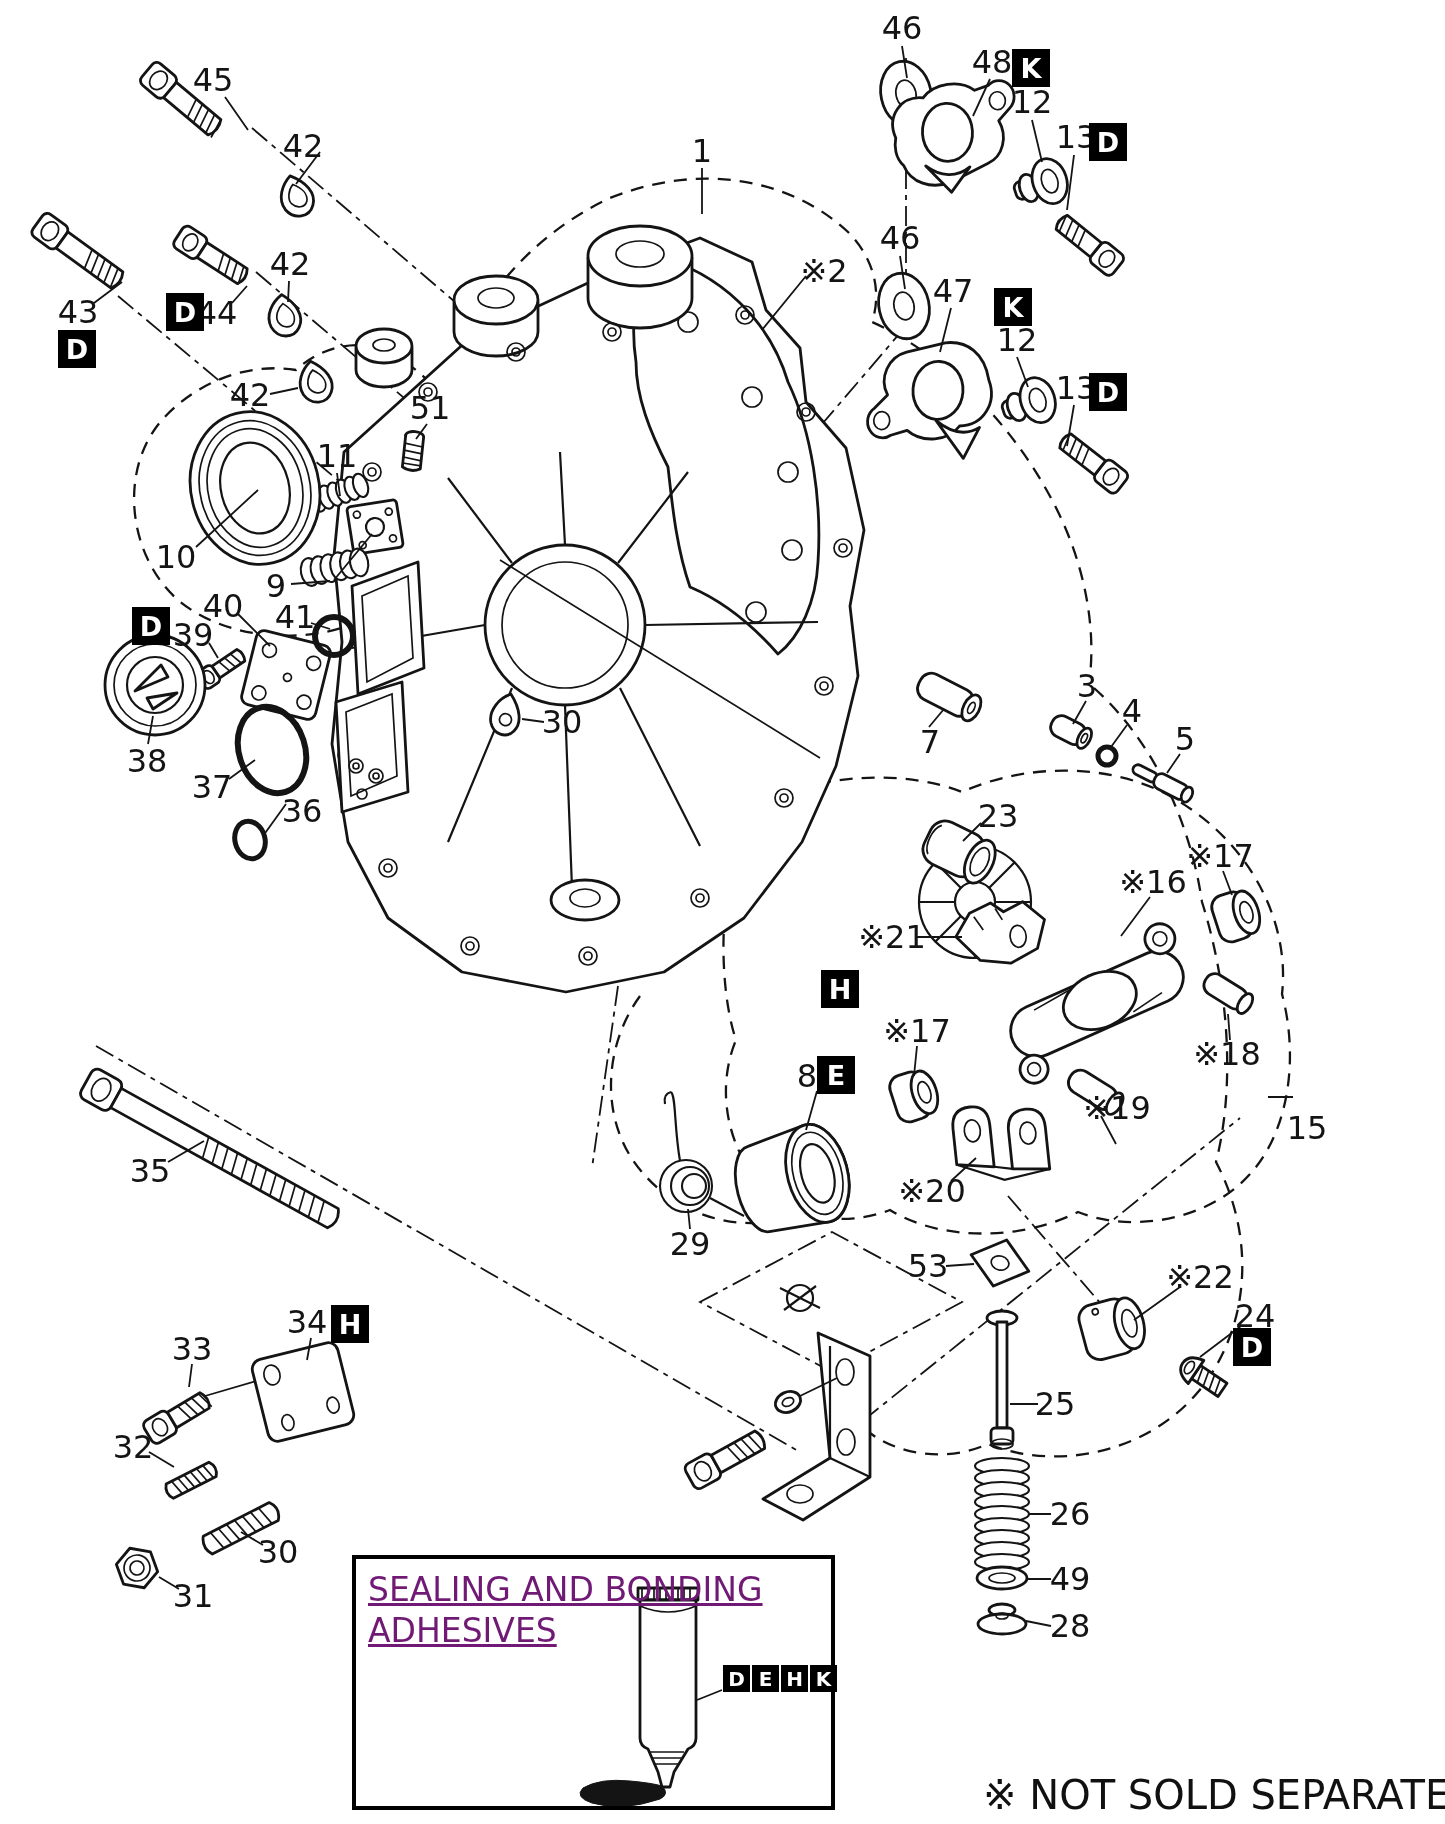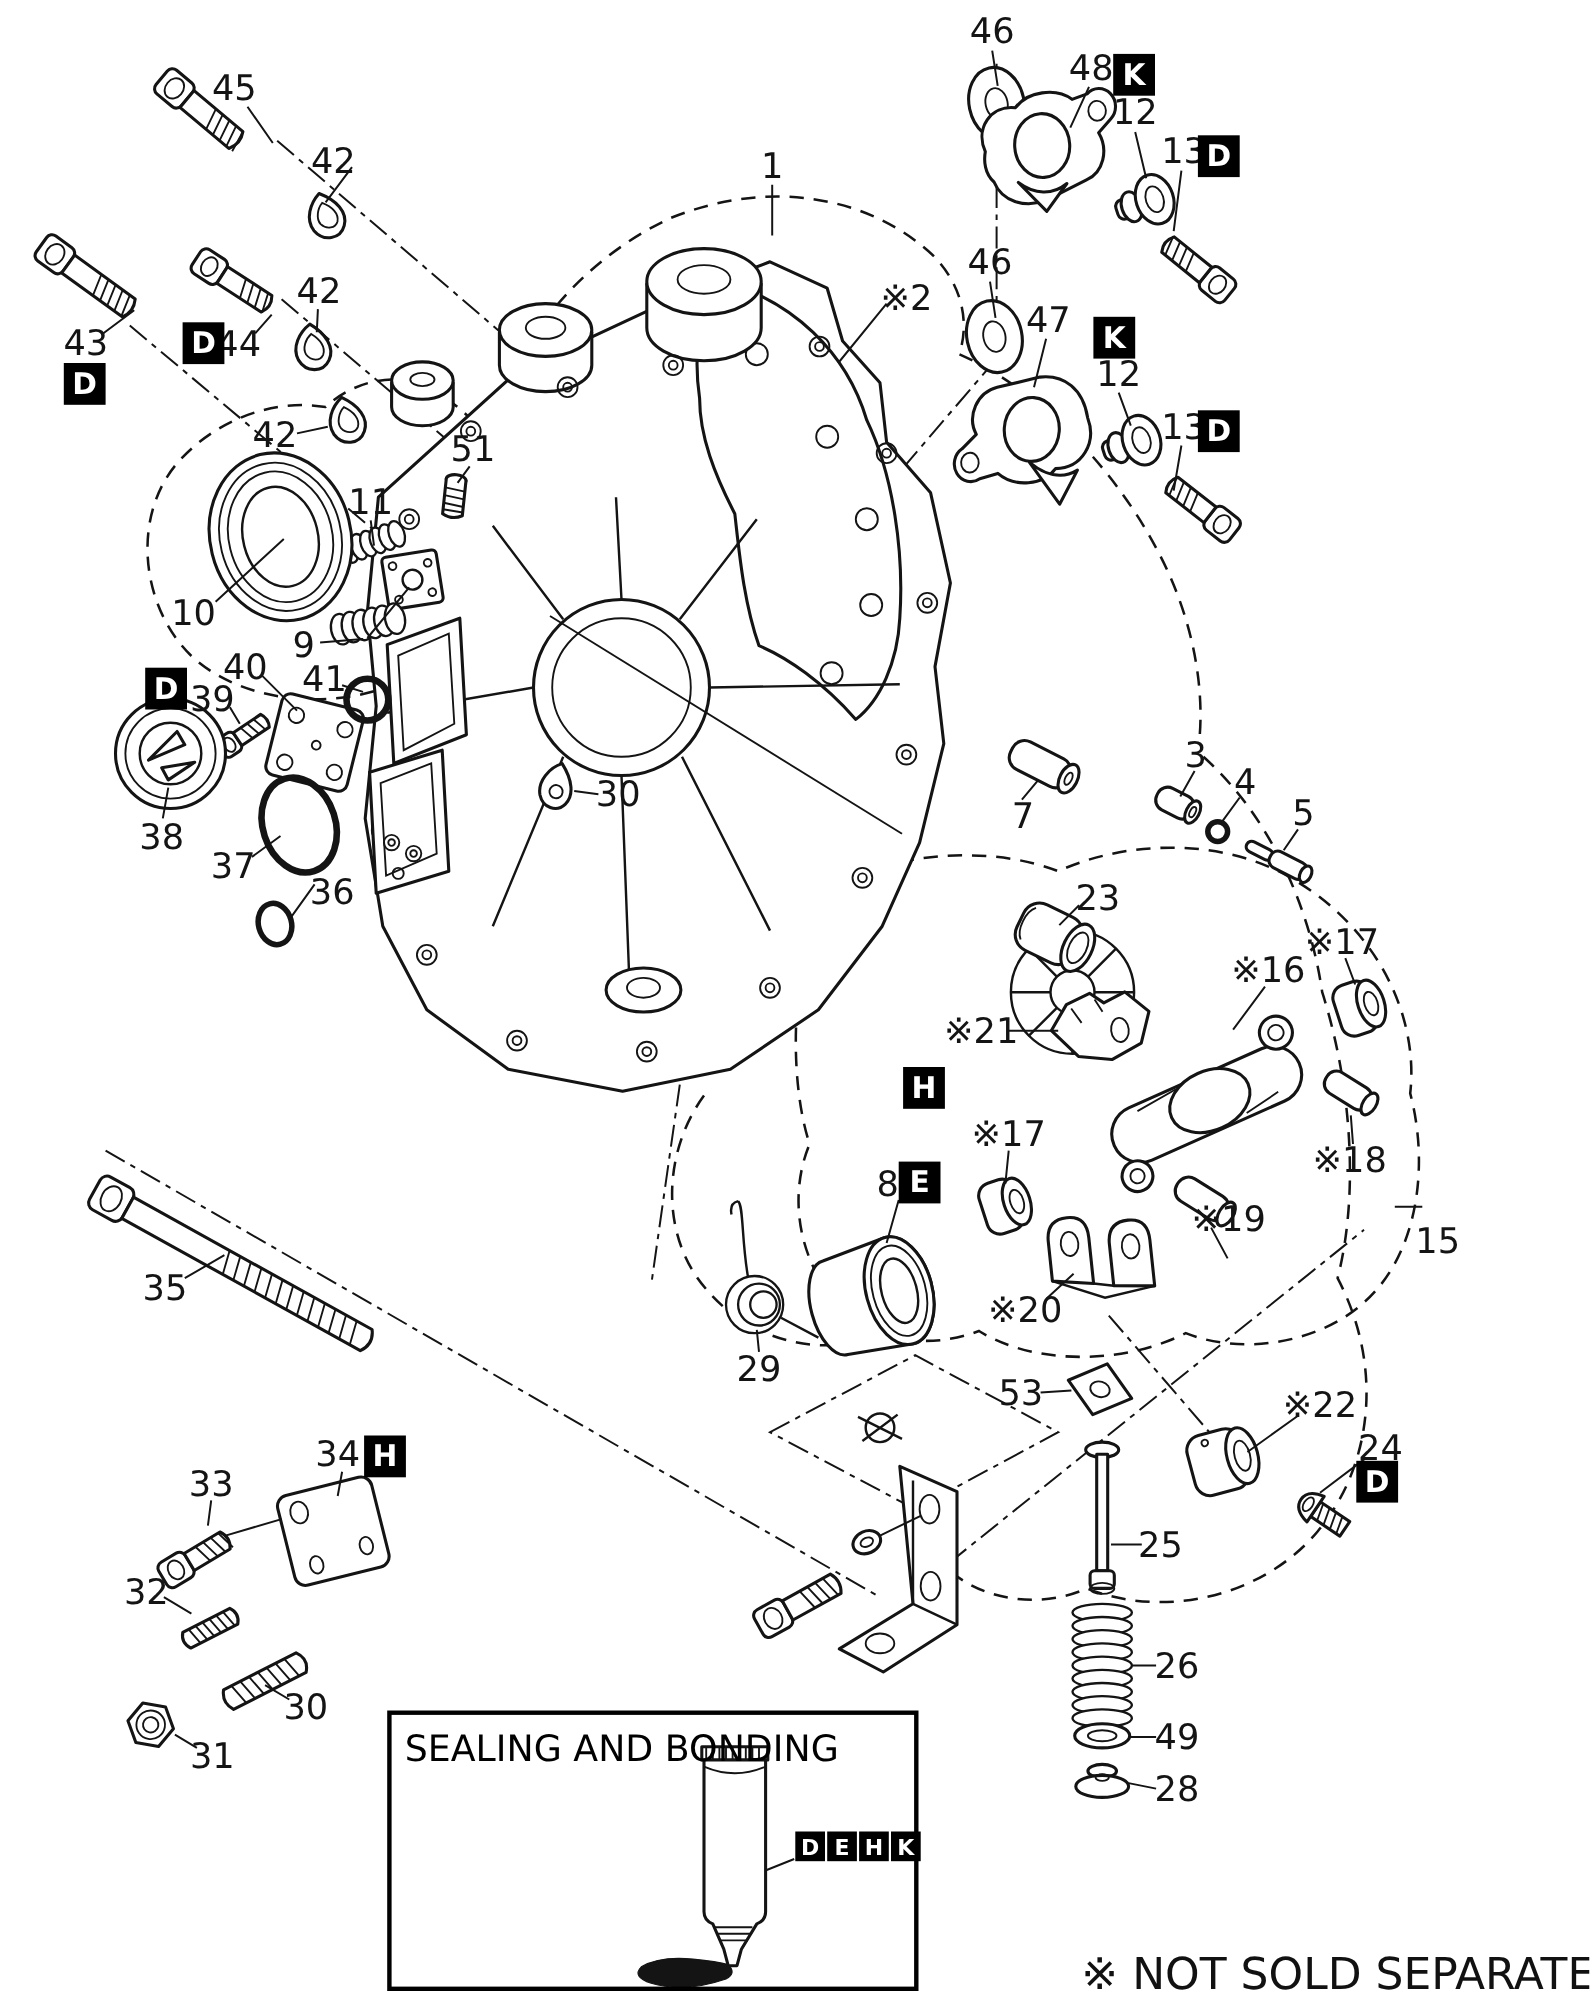--- a/index.html
+++ b/index.html
@@ -9,21 +9,21 @@
   .art{position:absolute;left:0;top:0;width:1445px;height:1824px;}
   .co{position:absolute;transform:translate(-50%,-50%);font-size:32px;color:#141414;
       white-space:nowrap;line-height:1;z-index:3;}
   .badge{position:absolute;transform:translate(-50%,-50%);width:38px;height:38px;background:#000;
          color:#fff;display:flex;align-items:center;justify-content:center;
          font-weight:bold;font-size:27px;z-index:3;}
   .badge-sm{width:27px;height:27px;background:#000;color:#fff;display:flex;align-items:center;
             justify-content:center;font-weight:bold;font-size:20px;}
   .legend-box{position:absolute;left:352px;top:1555px;width:475px;height:247px;
               border:4px solid #000;z-index:2;}
-  .legend-text{position:absolute;left:12px;top:10px;font-size:33px;color:#000000;line-height:1.25;}
+  .legend-text{position:absolute;left:12px;top:10px;font-size:33px;color:#701a75;line-height:1.25;text-decoration:underline;}
   .legend-badges{position:absolute;left:723px;top:1665px;display:flex;gap:2px;z-index:3;}
   .note{position:absolute;left:983px;top:1772px;font-size:40px;color:#111;white-space:nowrap;z-index:3;}
   
   .ln{fill:#fff;stroke:#141414;stroke-width:2.8;stroke-linejoin:round;stroke-linecap:round;}
   .lnf{fill:none;stroke:#141414;stroke-width:2.8;stroke-linejoin:round;stroke-linecap:round;}
   .thin{fill:none;stroke:#141414;stroke-width:1.7;}
   .th2{fill:none;stroke:#141414;stroke-width:2.2;}
   .sp{fill:#fff;stroke:#141414;stroke-width:2.1;}
   .blob{fill:none;stroke:#141414;stroke-width:2.3;stroke-dasharray:13 9;}
   .axis{fill:none;stroke:#141414;stroke-width:1.8;stroke-dasharray:20 6 5 6;}
@@ -535,20 +535,21 @@
 <div class="badge" style="left:1108px;top:392px">D</div>
 <div class="badge" style="left:151px;top:626px">D</div>
 <div class="badge" style="left:840px;top:989px">H</div>
 <div class="badge" style="left:836px;top:1075px">E</div>
 <div class="badge" style="left:350px;top:1324px">H</div>
 <div class="badge" style="left:1252px;top:1347px">D</div>
 
 <div class="legend-box">
   <div class="legend-text">
     <div>SEALING AND BONDING</div>
+    <div>ADHESIVES</div>
   </div>
 </div>
 <div class="legend-badges">
   <div class="badge-sm">D</div>
   <div class="badge-sm">E</div>
   <div class="badge-sm">H</div>
   <div class="badge-sm">K</div>
 </div>
 
 <div class="note">※ NOT SOLD SEPARATELY</div>

